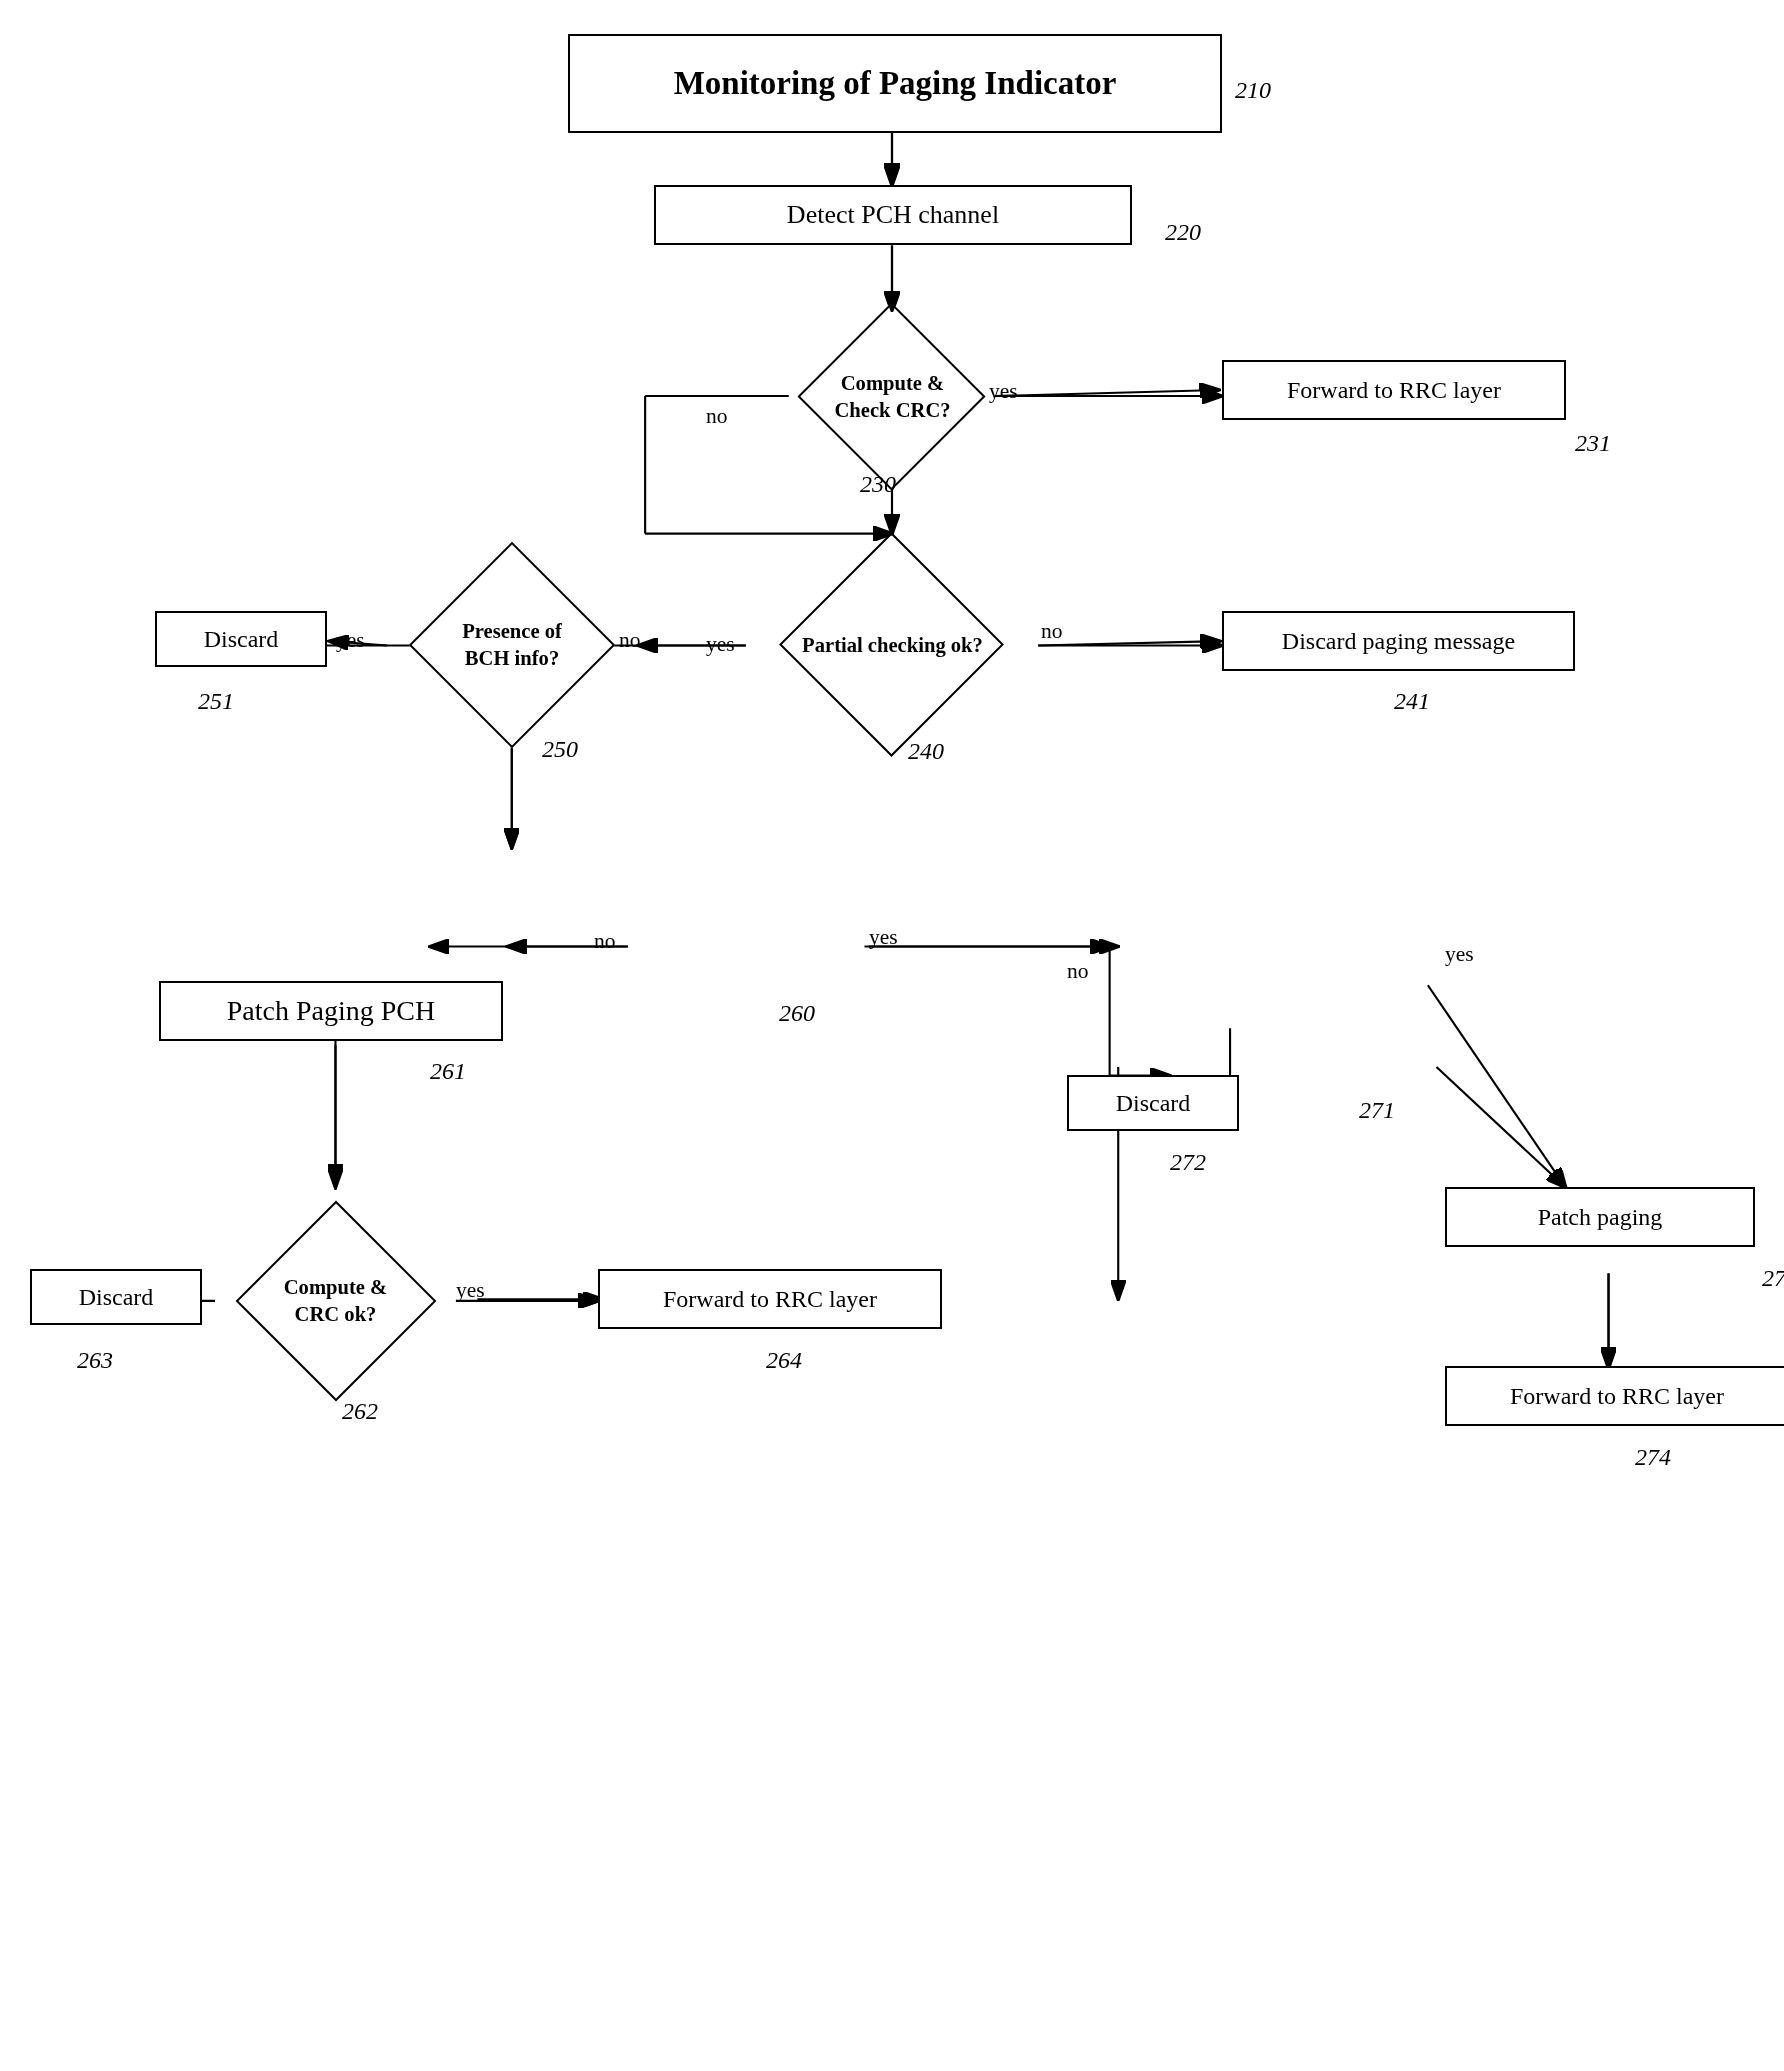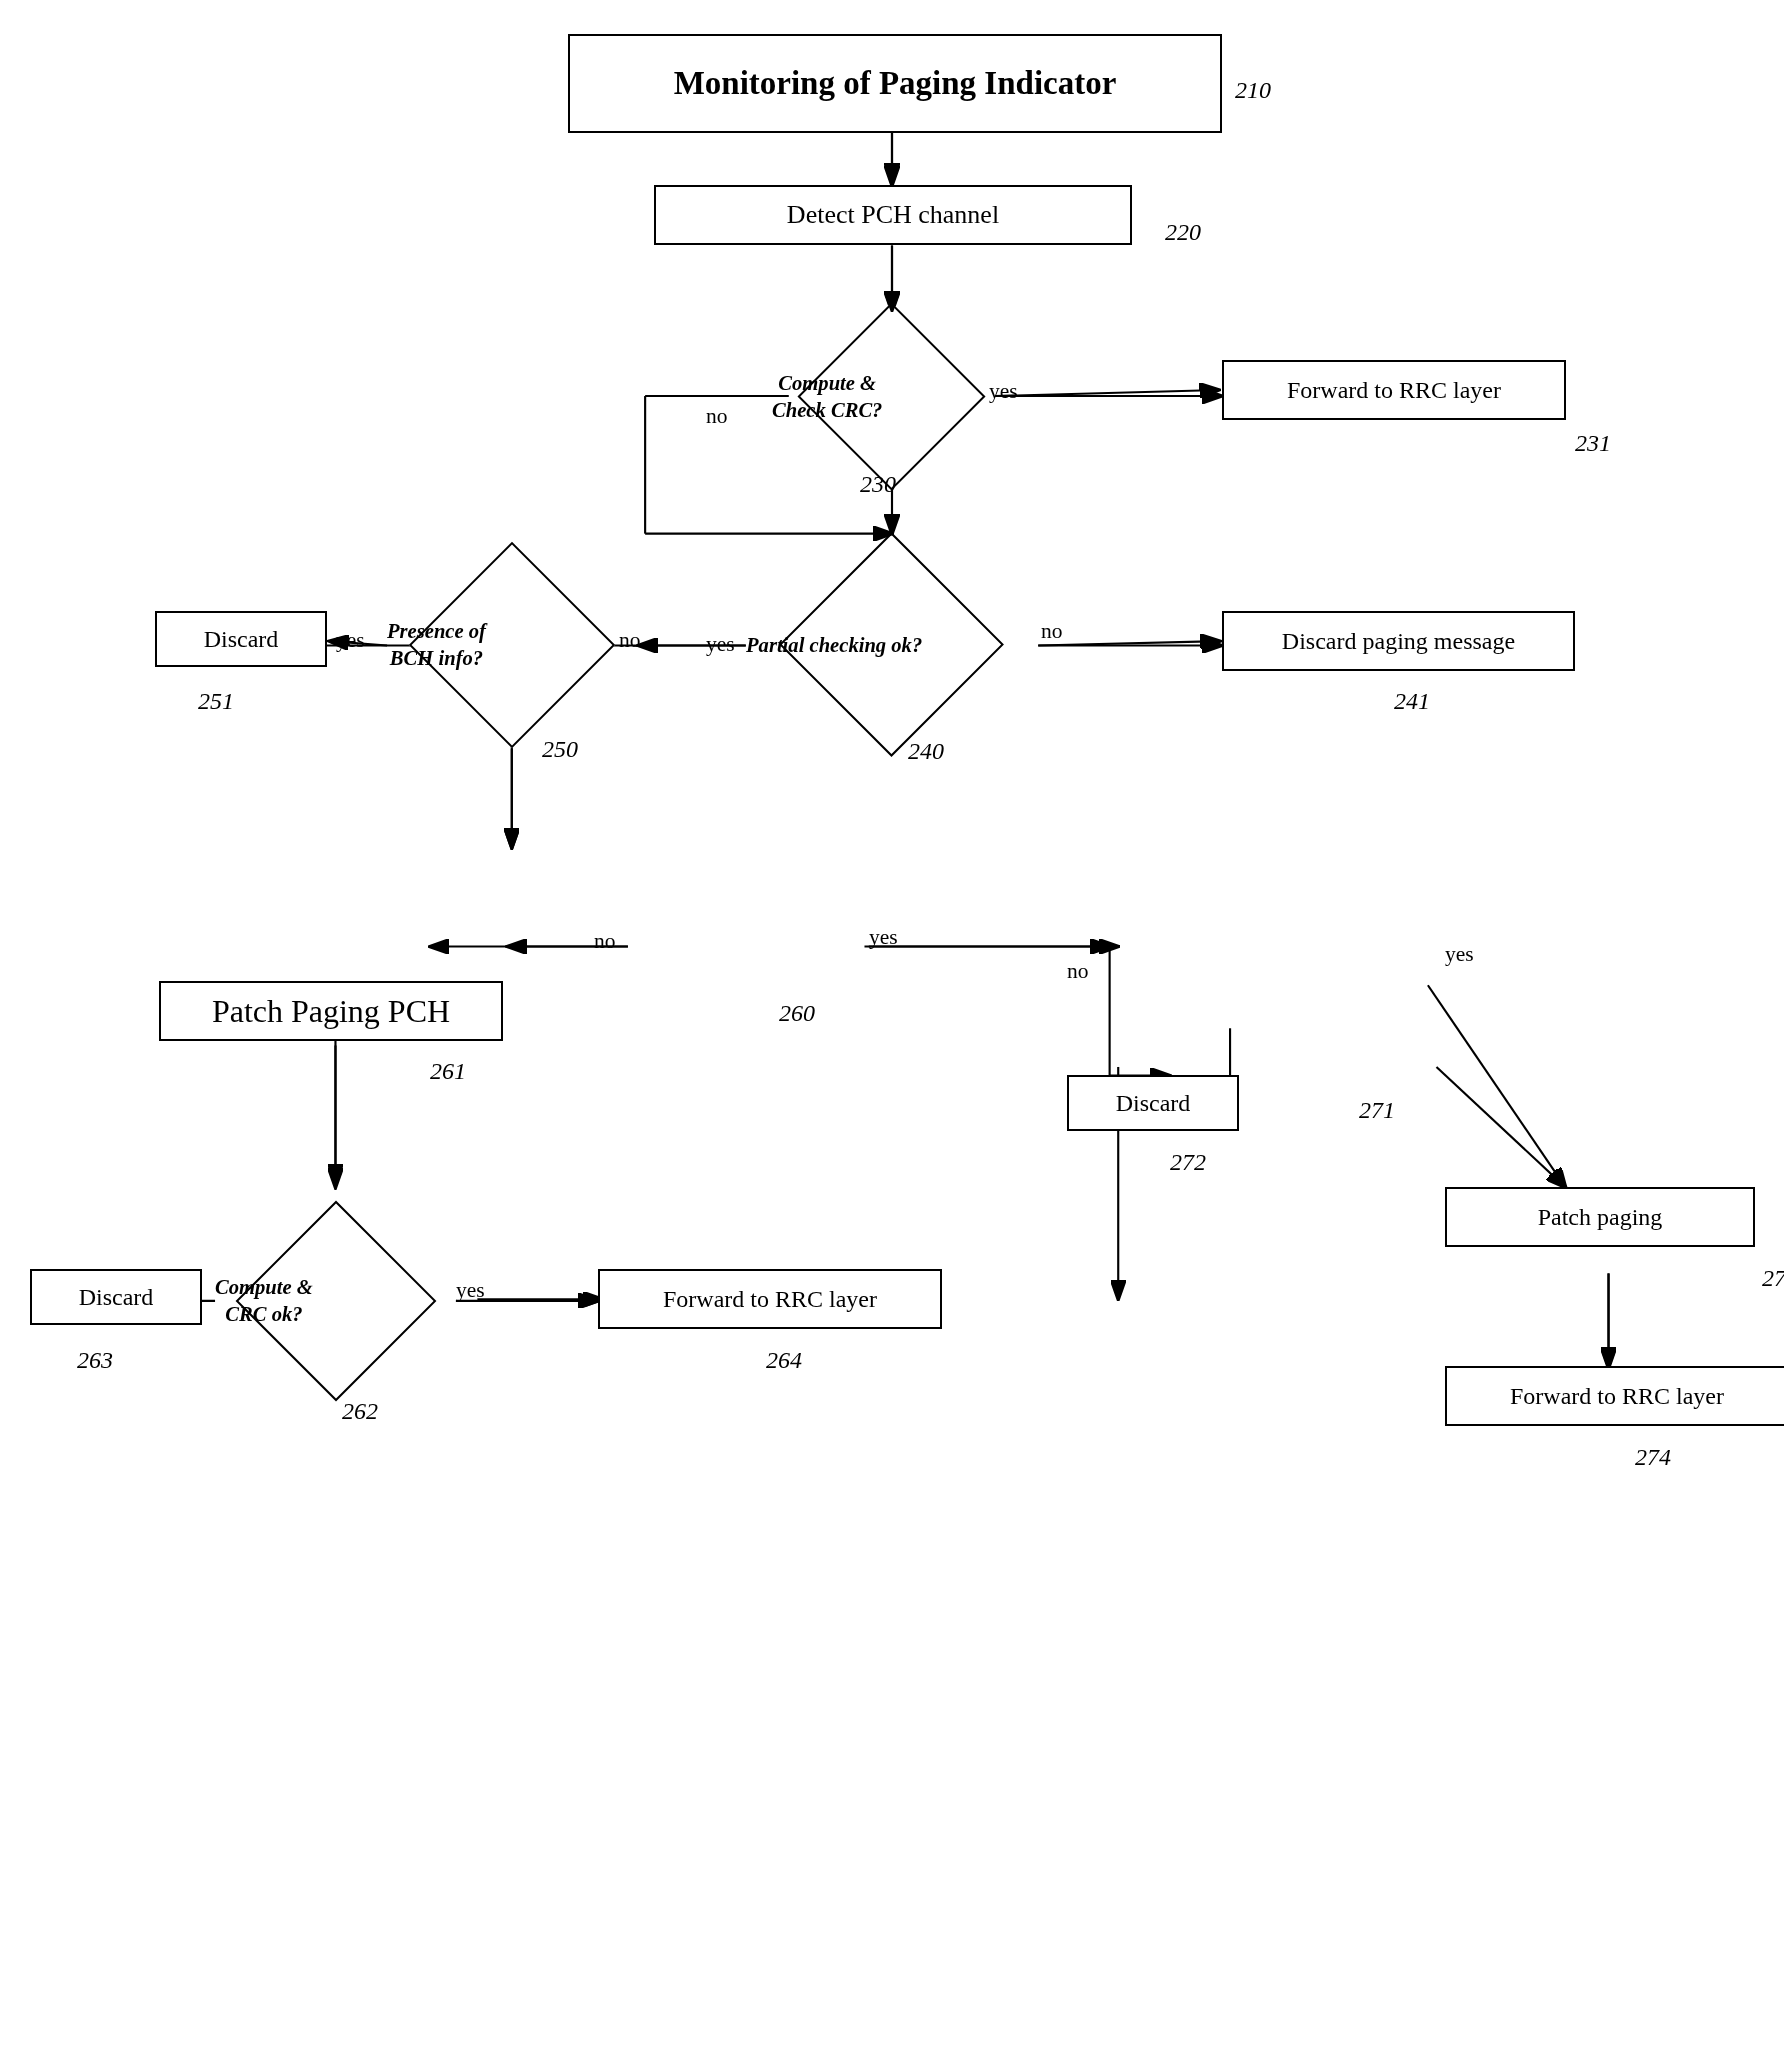--- a/index.html
+++ b/index.html
@@ -33,22 +33,21 @@
       border-radius: 6.9px;
     }
     
     .diamond-wrap {
       position: absolute;
     }
     .diamond-inner {
       position: relative;
       display: flex;
       align-items: center;
-      justify-content: flex-start;
-      font-style: italic;
+      justify-content: center;
     }
     .diamond-shape {
       position: absolute;
       border: 2.2px solid #000;
       background: #fff;
       transform: rotate(45deg);
     }
     .diamond-text {
       position: relative;
       z-index: 2;
@@ -242,21 +241,21 @@
         <polygon points="0 0, 10 3.5, 0 7" fill="#000"></polygon>
       </marker>
     </defs>
   </svg>
 
   <span class="ref" style="left:779px; top:1000px;">260</span>
 
   <span class="label" style="left:594px; top:929px;">no</span>
   <span class="label" style="left:869px; top:925px;">yes</span>
 
-  <div class="box" style="left:159px; top:981px; width:344px; height:60px; font-size:32px;">
+  <div class="box" style="left:159px; top:981px; width:344px; height:60px; font-size:28px;">
     <span>Patch Paging PCH</span>
   </div>
   <span class="ref" style="left:430px; top:1058px;">261</span>
 
   <div class="diamond-wrap" style="left:215px; top:1183px; width:241px; height:236px;">
     <div class="diamond-inner" style="width:241px; height:236px;">
       <div class="diamond-shape" style="width:142px; height:142px; left:50px; top:47px;"></div>
       <div class="diamond-text" style="font-size:20.6px;">
         <span>Compute &amp;<br>CRC ok?</span>
       </div>

